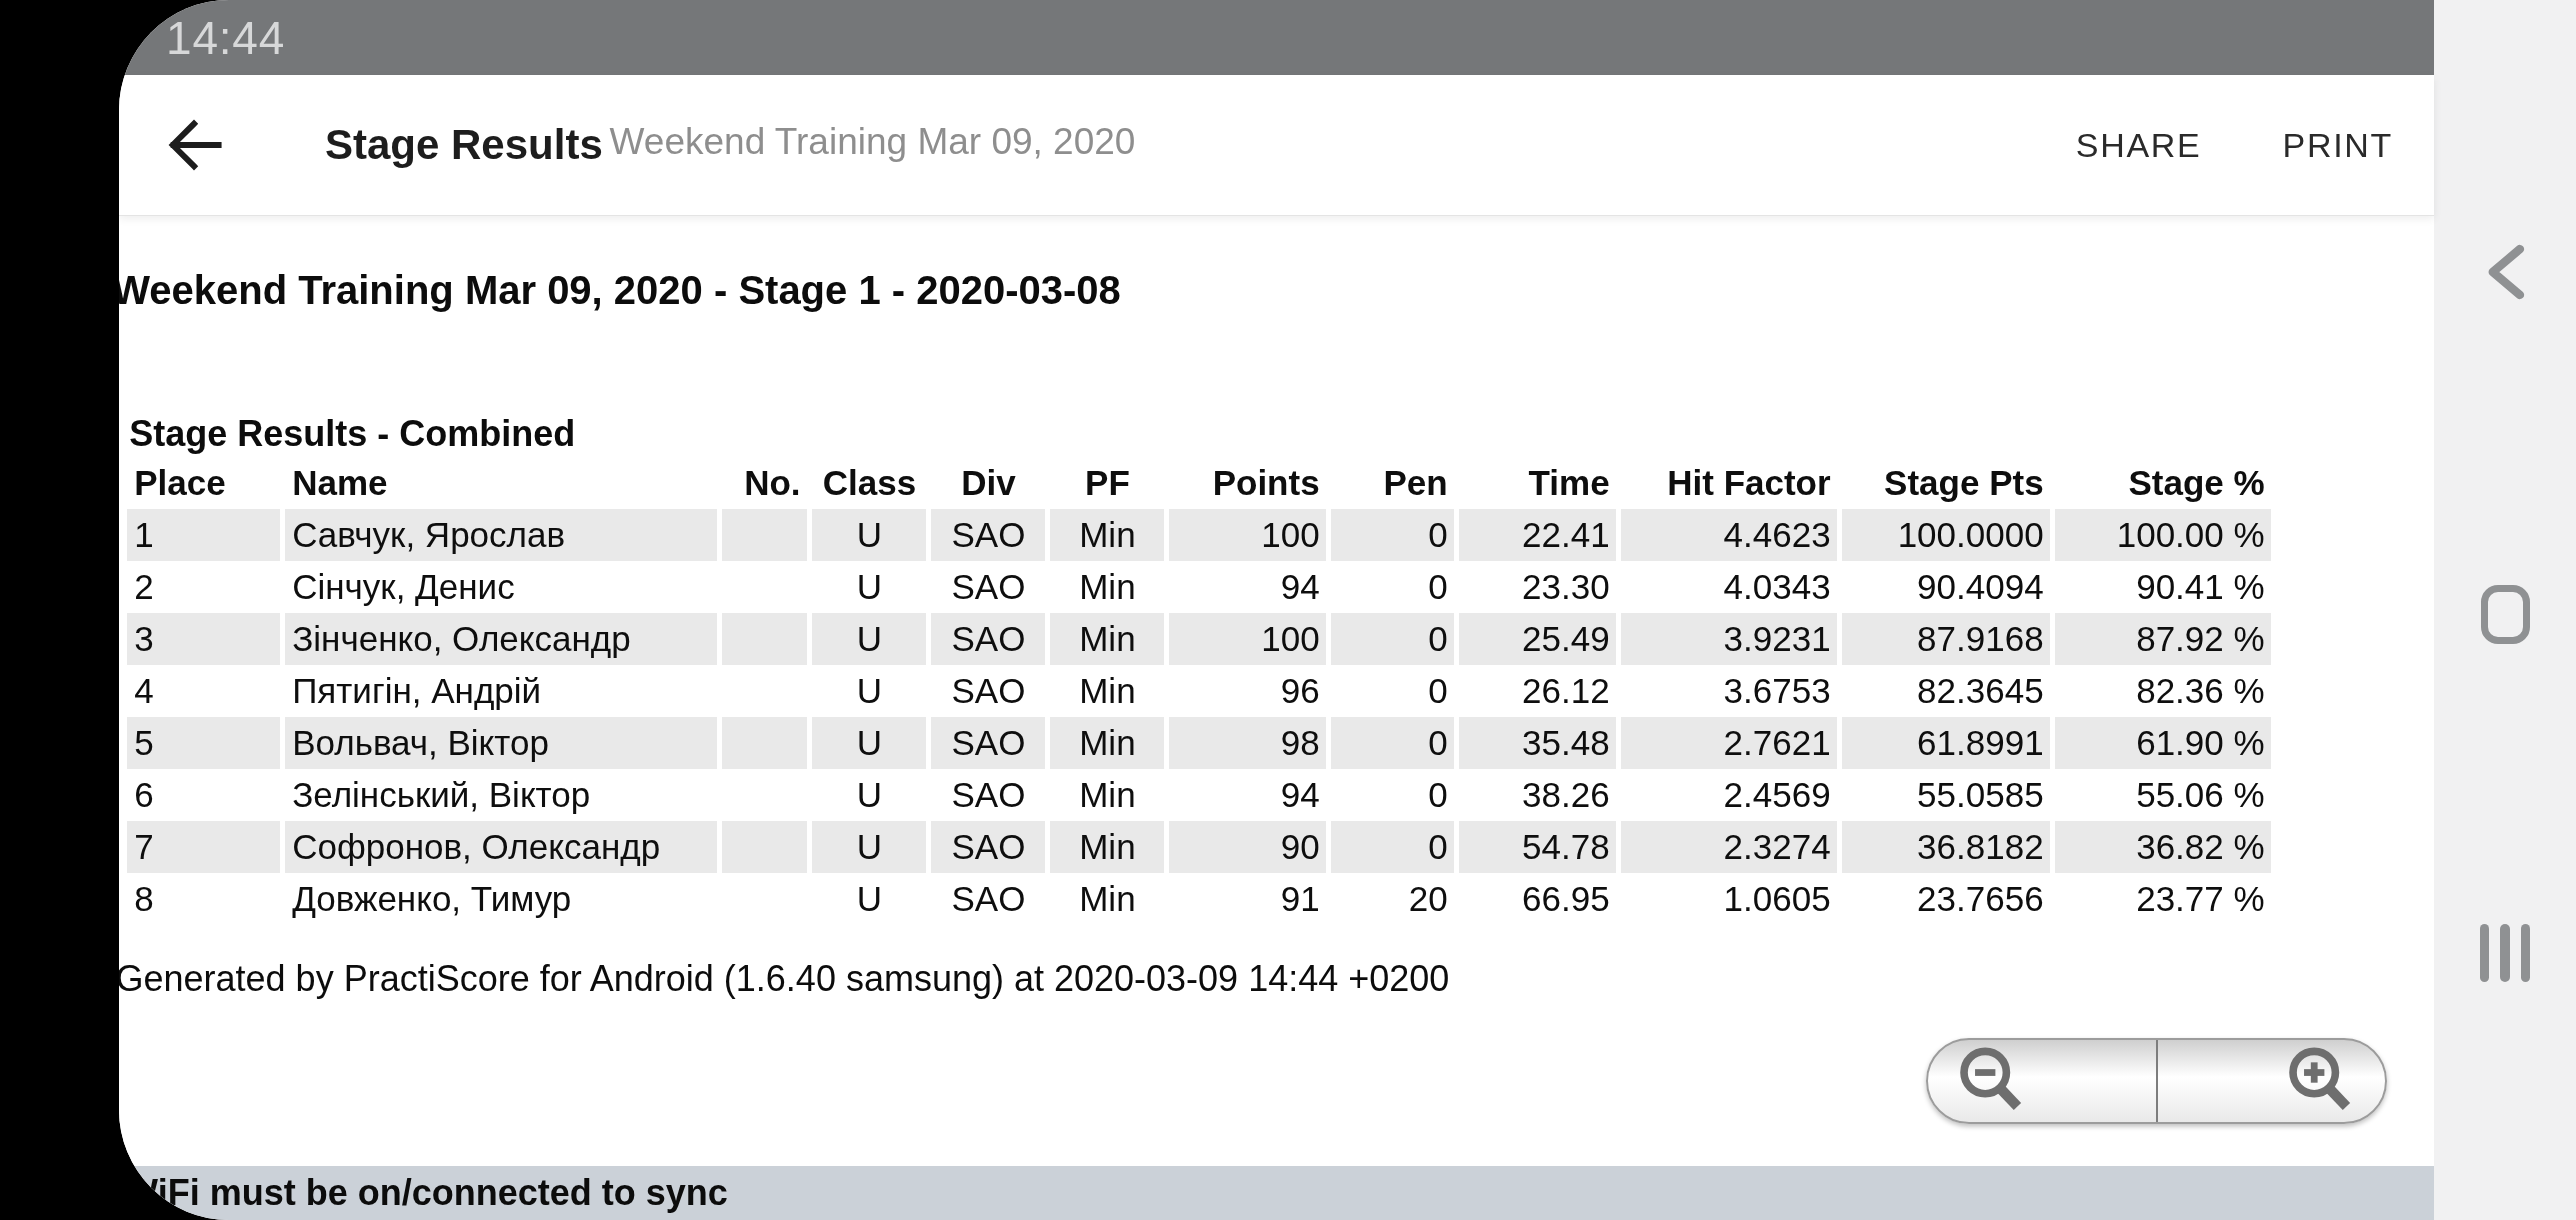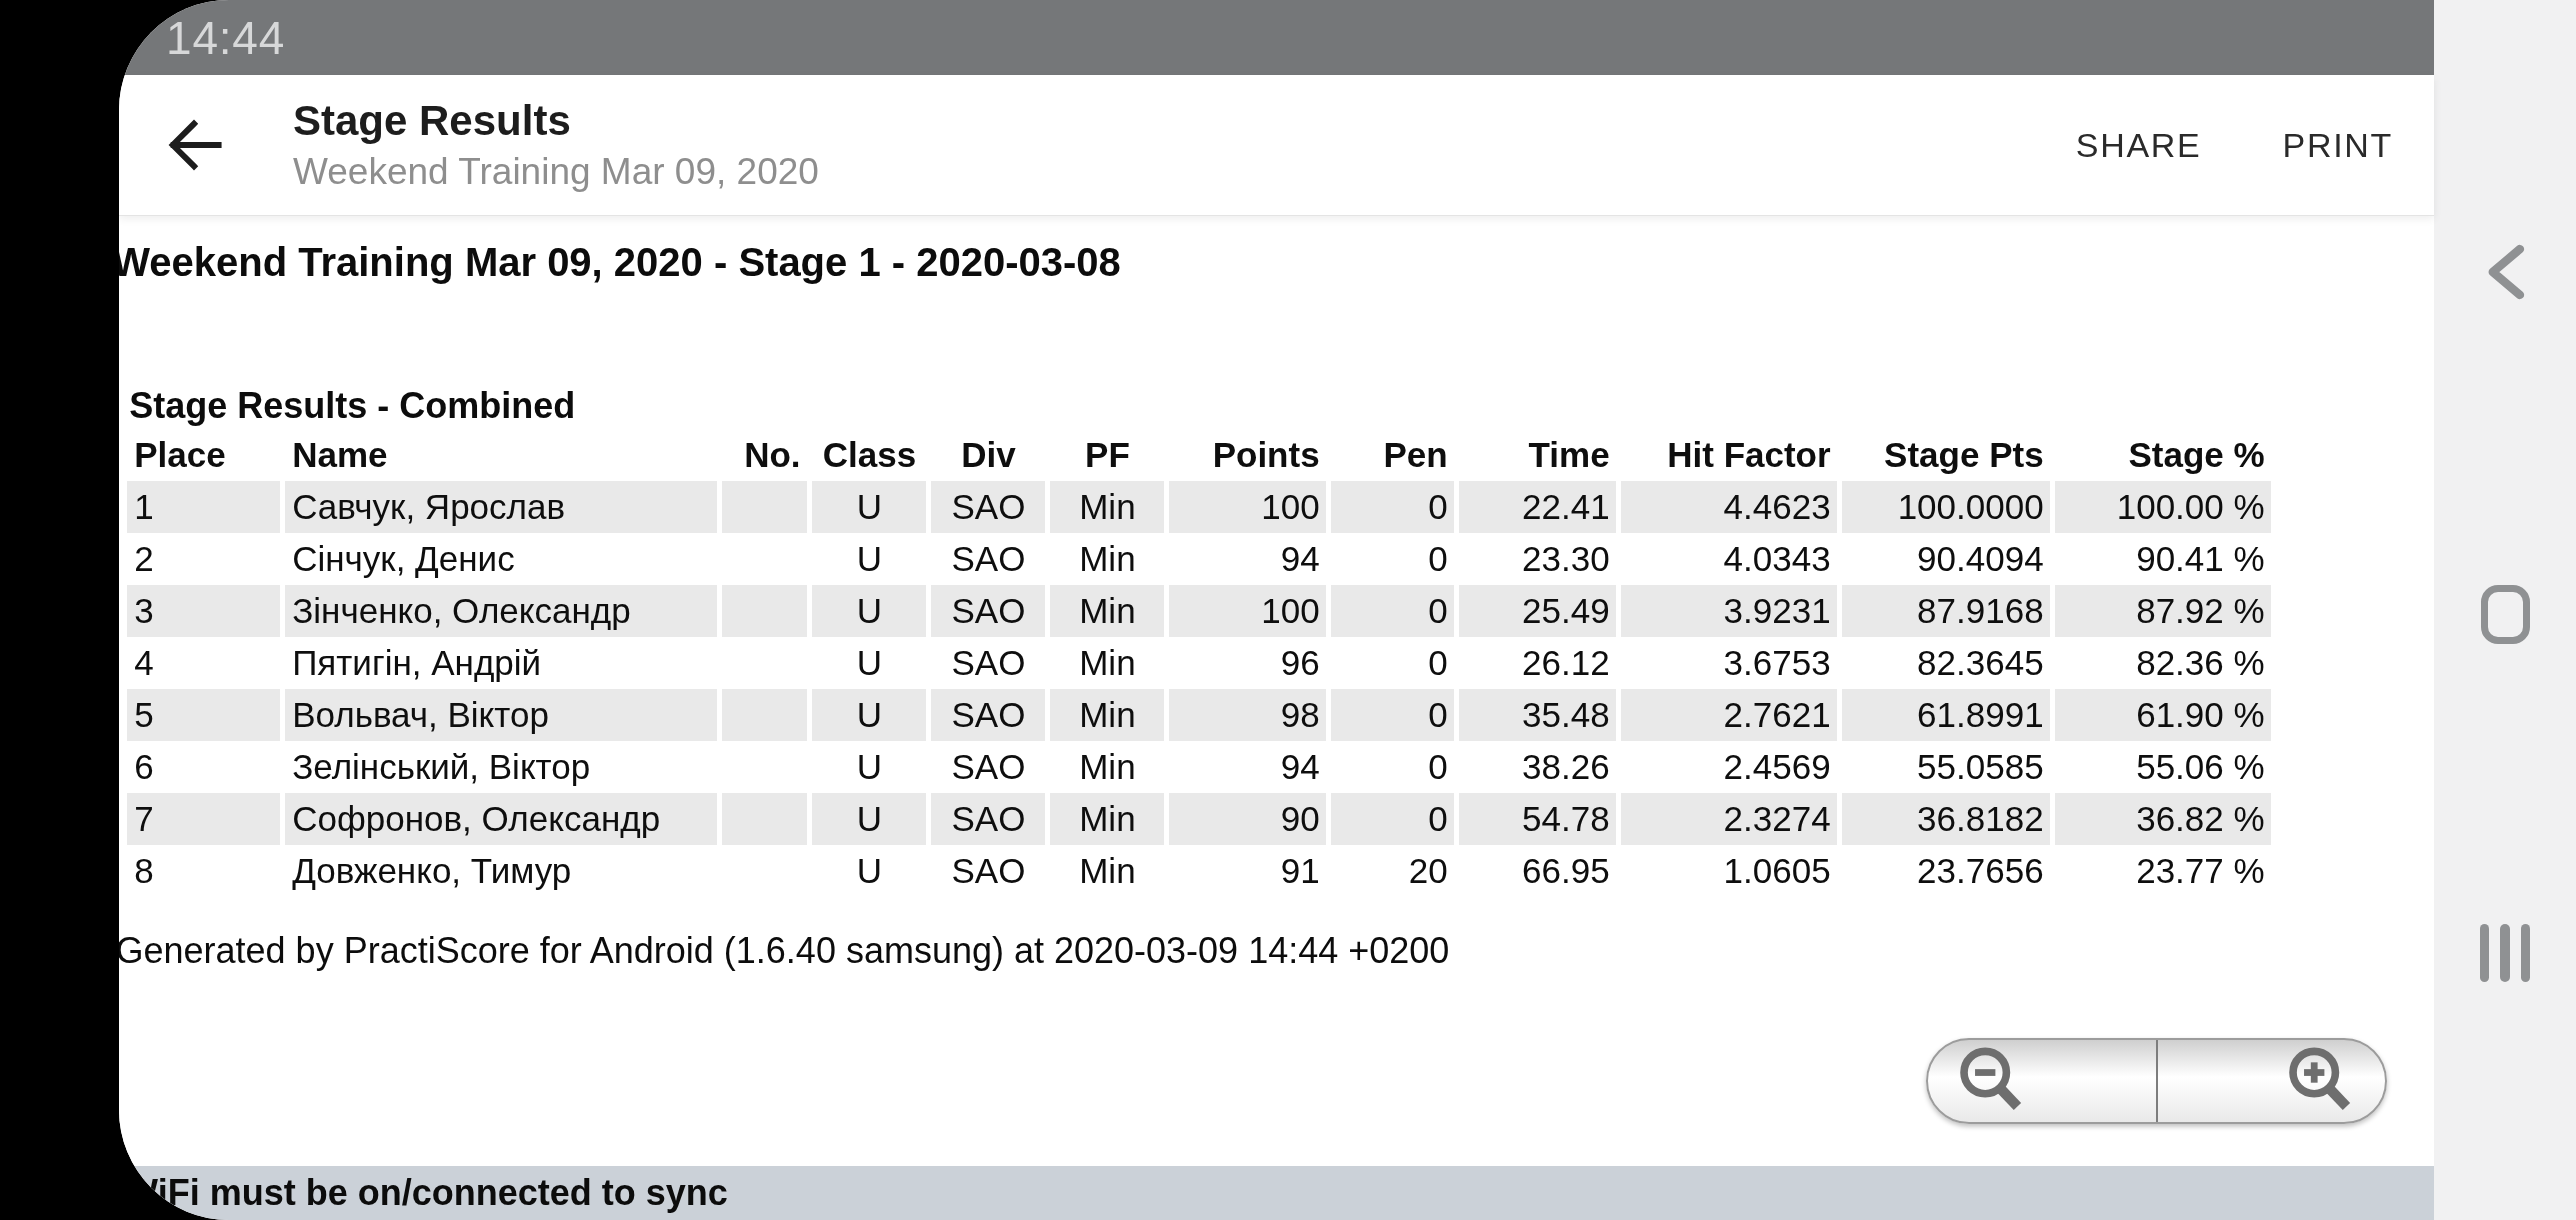--- a/index.html
+++ b/index.html
@@ -31,29 +31,29 @@
                    border-radius:4.2px; overflow:hidden; background:#9ea0a2; }
   .battery .fill { position:absolute; left:0; right:0; bottom:0; height:30%;
                    background:#e8e8e8; }
 
   
   .appbar { height:141px; background:#fff; flex:0 0 auto; display:flex; align-items:center;
             padding:0 41px 0 44px; border-bottom:1.7px solid #e4e4e4;
             box-shadow:0 3.4px 8.5px rgba(0,0,0,0.07); position:relative; z-index:5; }
   .back-btn { width:61px; height:61px; display:flex; align-items:center; justify-content:center;
               margin-right:69px; cursor:pointer; }
-  .titles { display:flex; flex-direction:column; gap:6.8px; }
+  .titles { display:flex; flex-direction:row; gap:6.8px;margin-left:32px; }
   .ab-title { font-size:42px; font-weight:bold; color:#1d1d1d; }
   .ab-sub { font-size:37px; color:#8e8e8e; }
   .ab-actions { margin-left:auto; display:flex; align-items:center; gap:81px; }
   .ab-action { font-size:34px; font-weight:500; color:#2a2a2a; letter-spacing:1.7px; cursor:pointer; }
 
   
   .content { flex:1; position:relative; background:#fff; overflow:hidden; padding-left:8.5px; }
-  .doc-heading { margin-top:24px; font-size:40px; font-weight:bold; color:#0c0c0c;
+  .doc-heading { margin-top:52px; font-size:40px; font-weight:bold; color:#0c0c0c;
                  white-space:nowrap; text-indent:-15.3px; }
   .section-title { margin-top:100px; margin-left:1.7px; font-size:36px; font-weight:bold; color:#0c0c0c; }
 
   table.results { border-collapse:separate; border-spacing:5.1px 0; margin-left:-5.1px; margin-top:1.7px;
                   font-size:35px; color:#0e0e0e; }
   table.results th { font-weight:bold; }
   table.results th, table.results td { padding:6px 6.8px; height:48px; white-space:nowrap; }
   tr.shaded td { background:#e9e9e9; }
   .al { text-align:left; } .ac { text-align:center;margin-top:44px; } .ar { text-align:right; }
   .c0{width:153px} .c1{width:432px} .c2{width:85px} .c3{width:114px} .c4{width:114px}

